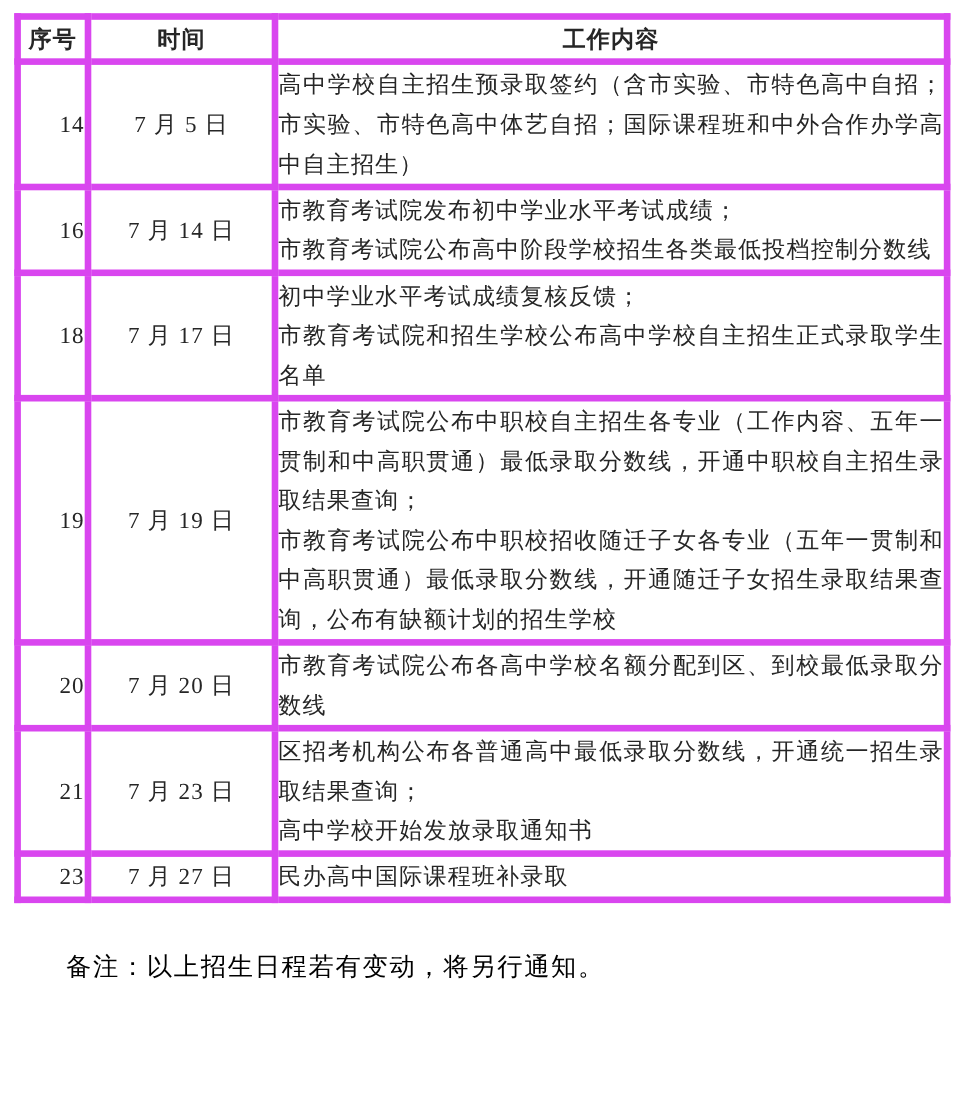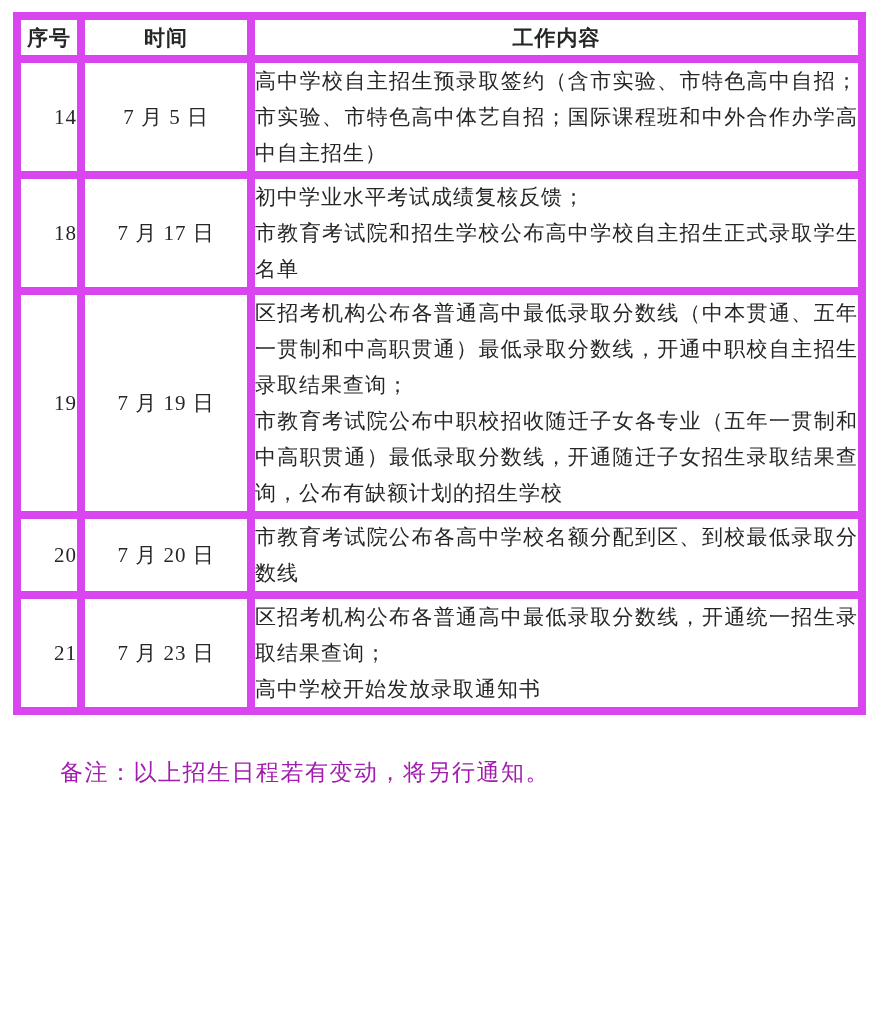--- a/index.html
+++ b/index.html
@@ -24,21 +24,21 @@
     border-collapse: collapse;
     table-layout: fixed;
     width: 845px;
     margin: 12px 0 0 13px;
   }
   table.schedule col.c-no   { width: 64px; }
   table.schedule col.c-time { width: 170px; }
   table.schedule col.c-body { width: 611px; }
   table.schedule th,
   table.schedule td {
-    border: 8px solid #d946ef;
+    border: 6px solid #d946ef;
     font-size: 21px;
     vertical-align: middle;
     letter-spacing: 1px;
     padding: 0;
   }
   table.schedule th {
     height: 35px;
     font-weight: bold;
     text-align: center;
   }
@@ -59,21 +59,21 @@
     margin: 0;
     line-height: 36px;
     text-align: justify;
     text-justify: inter-ideograph;
   }
   .note {
     margin: 40px 16px 0 60px;
     font-size: 23px;
     letter-spacing: 1.5px;
     line-height: 36px;
-    color: #a21caf;
+    color: #000000;
   }
 </style>
 </head>
 <body>
 
 <div class="page">
   <table class="schedule">
     <colgroup>
       <col class="c-no">
       <col class="c-time">
@@ -88,47 +88,62 @@
     </thead>
     <tbody>
         <tr>
           <td class="col-no">14</td>
           <td class="col-time">7 月 5 日</td>
           <td class="col-content">
             <div class="para">高中学校自主招生预录取签约（含市实验、市特色高中自招；市实验、市特色高中体艺自招；国际课程班和中外合作办学高中自主招生）</div>
           </td>
         </tr>
         <tr>
+          <td class="col-no">16</td>
+          <td class="col-time">7 月 14 日</td>
+          <td class="col-content">
+            <div class="para">市教育考试院发布初中学业水平考试成绩；</div>
+            <div class="para">市教育考试院公布高中阶段学校招生各类最低投档控制分数线</div>
+          </td>
+        </tr>
+        <tr>
           <td class="col-no">18</td>
           <td class="col-time">7 月 17 日</td>
           <td class="col-content">
             <div class="para">初中学业水平考试成绩复核反馈；</div>
             <div class="para">市教育考试院和招生学校公布高中学校自主招生正式录取学生名单</div>
           </td>
         </tr>
         <tr>
           <td class="col-no">19</td>
           <td class="col-time">7 月 19 日</td>
           <td class="col-content">
-            <div class="para">区招考机构公布各普通高中最低录取分数线（中本贯通、五年一贯制和中高职贯通）最低录取分数线，开通中职校自主招生录取结果查询；</div>
+            <div class="para">市教育考试院公布中职校自主招生各专业（工作内容、五年一贯制和中高职贯通）最低录取分数线，开通中职校自主招生录取结果查询；</div>
             <div class="para">市教育考试院公布中职校招收随迁子女各专业（五年一贯制和中高职贯通）最低录取分数线，开通随迁子女招生录取结果查询，公布有缺额计划的招生学校</div>
           </td>
         </tr>
         <tr>
           <td class="col-no">20</td>
           <td class="col-time">7 月 20 日</td>
           <td class="col-content">
             <div class="para">市教育考试院公布各高中学校名额分配到区、到校最低录取分数线</div>
           </td>
         </tr>
         <tr>
           <td class="col-no">21</td>
           <td class="col-time">7 月 23 日</td>
           <td class="col-content">
             <div class="para">区招考机构公布各普通高中最低录取分数线，开通统一招生录取结果查询；</div>
             <div class="para">高中学校开始发放录取通知书</div>
           </td>
         </tr>
+        <tr>
+          <td class="col-no">23</td>
+          <td class="col-time">7 月 27 日</td>
+          <td class="col-content">
+            <div class="para">民办高中国际课程班补录取</div>
+          </td>
+        </tr>
       </tbody>
   </table>
 
   <p class="note">备注：以上招生日程若有变动，将另行通知。</p>
 </div>
 
 </body></html>

